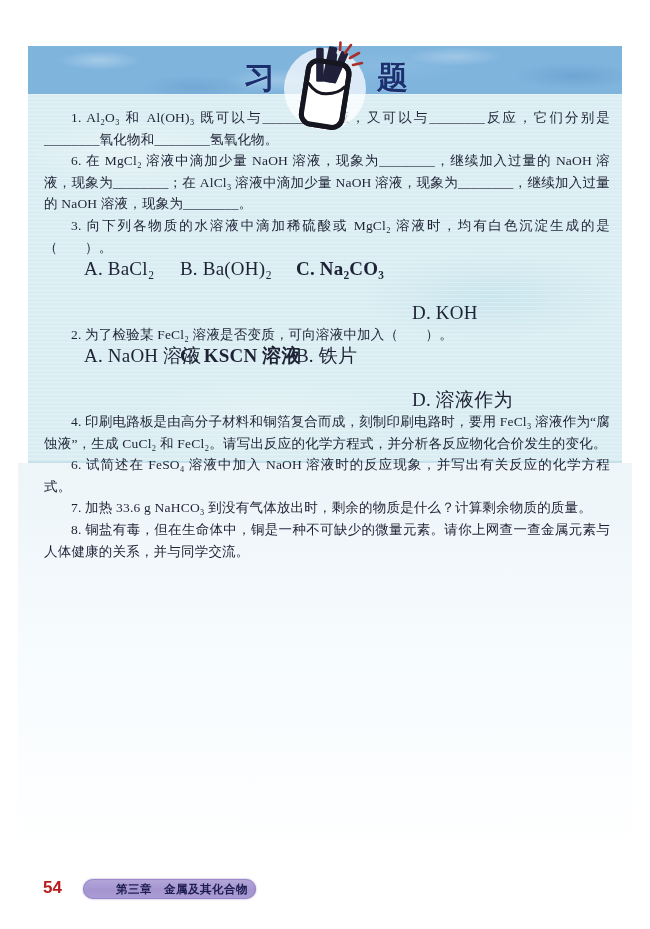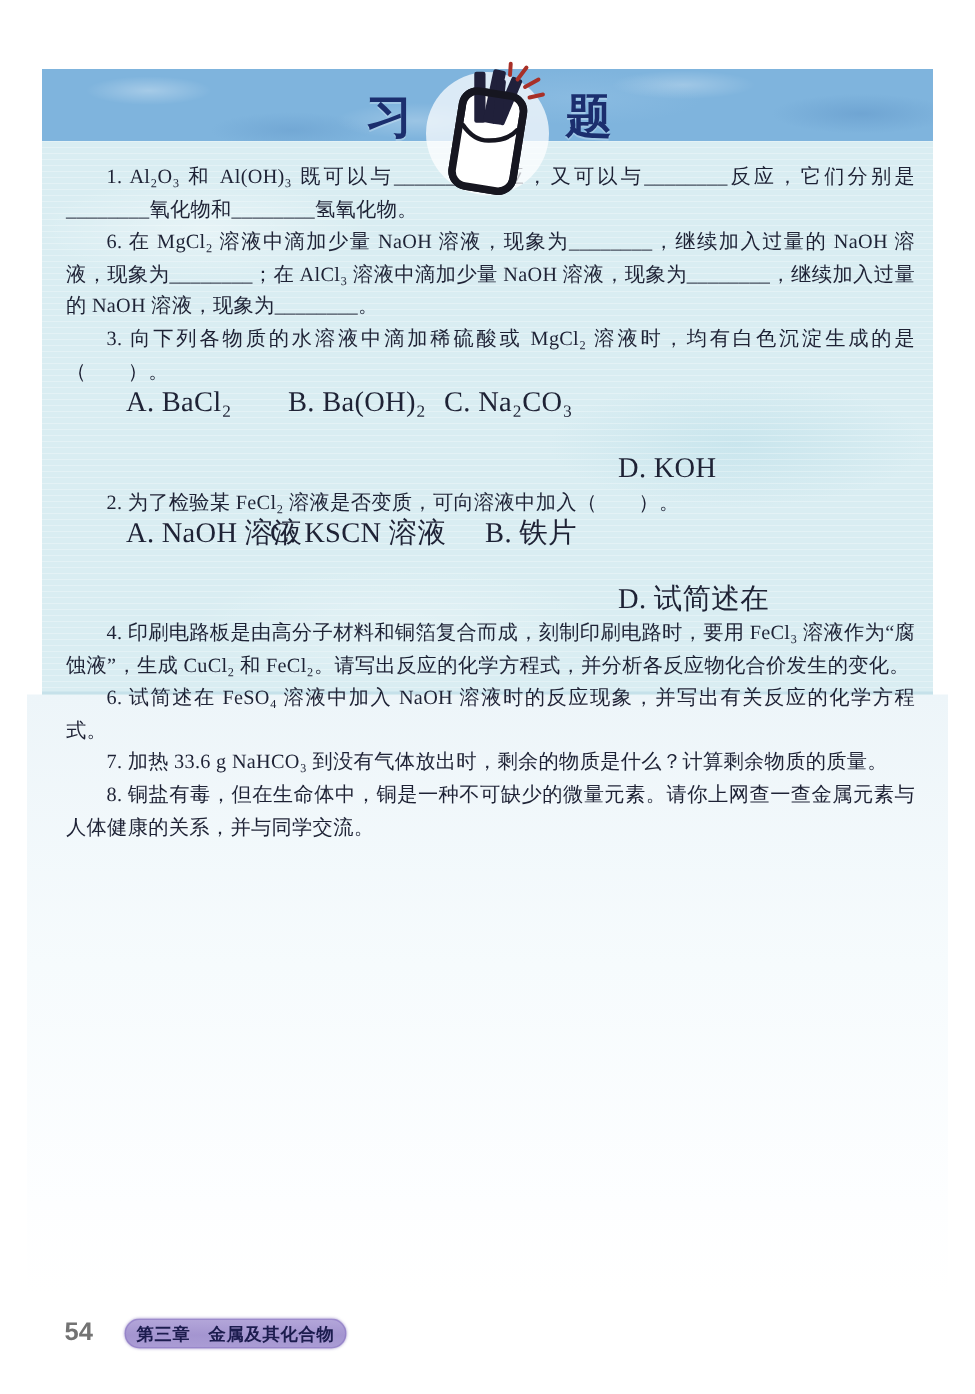--- a/index.html
+++ b/index.html
@@ -56,38 +56,39 @@
     margin:0;
     font-size:13.5px;line-height:21.6px;letter-spacing:.2px;
     color:#1e2235;text-align:justify;text-indent:2em;
   }
   .opt-row{
     display:flex;margin:0 0 0 40px;
     font-size:19px;line-height:21.6px;letter-spacing:.2px;color:#1e2235;
   }
   .opt{white-space:nowrap;}
   .opt-0{width:96px;}
-  .opt-1{width:116px;text-align:center;}
-  .opt-2{width:116px;}
+  .opt-1{width:116px;}
+  .opt-2{width:116px;font-weight:bold;}
   .opt-3{flex:1;margin-top:44px;}
   
   .page-number{
     position:absolute;left:43px;top:878px;
     font-family:"Liberation Sans","DejaVu Sans",sans-serif;
-    font-weight:bold;font-size:17px;color:#737373;
+    font-weight:bold;font-size:17px;color:#b91c1c;
   }
   .chapter-pill{
     position:absolute;left:83px;top:879px;width:148px;height:20px;
     background:linear-gradient(180deg,#b4a7da 0%,#a495d0 55%,#ab9dd5 100%);
     border-radius:10px;
     box-shadow:0 0 2px rgba(120,100,180,.7), inset 0 0 0 1px rgba(140,120,195,.6);
     display:flex;align-items:center;justify-content:center;
     font-family:Liberation Sans, sans-serif;
     font-weight:bold;font-size:11.5px;letter-spacing:.5px;color:#1c1c4e;
     white-space:nowrap;
+    padding-left:25px;
   }
 </style>
 </head>
 <body>
 
 <div class="paper-wash"></div>
 
 <div class="exercise-panel">
   <div class="panel-header">
     <div class="panel-title">
@@ -126,21 +127,21 @@
         <span class="opt opt-0">A. BaCl₂</span>
         <span class="opt opt-1">B. Ba(OH)₂</span>
         <span class="opt opt-2">C. Na₂CO₃</span>
         <span class="opt opt-3">D. KOH</span>
       </div>
       <p class="q-text">2. 为了检验某 FeCl₂ 溶液是否变质，可向溶液中加入（　　）。</p>
       <div class="opt-row">
         <span class="opt opt-0">A. NaOH 溶液</span>
         <span class="opt opt-2">C. KSCN 溶液</span>
         <span class="opt opt-1">B. 铁片</span>
-        <span class="opt opt-3">D. 试简述在</span>
+        <span class="opt opt-3">D. 溶液作为</span>
       </div>
       <p class="q-text">4. 印刷电路板是由高分子材料和铜箔复合而成，刻制印刷电路时，要用 FeCl₃ 溶液作为“腐蚀液”，生成 CuCl₂ 和 FeCl₂。请写出反应的化学方程式，并分析各反应物化合价发生的变化。</p>
       <p class="q-text">6. 试简述在 FeSO₄ 溶液中加入 NaOH 溶液时的反应现象，并写出有关反应的化学方程式。</p>
       <p class="q-text">7. 加热 33.6 g NaHCO₃ 到没有气体放出时，剩余的物质是什么？计算剩余物质的质量。</p>
       <p class="q-text">8. 铜盐有毒，但在生命体中，铜是一种不可缺少的微量元素。请你上网查一查金属元素与人体健康的关系，并与同学交流。</p>
     </div>
 </div>
 
 <div class="page-number">54</div>
 <div class="chapter-pill">

